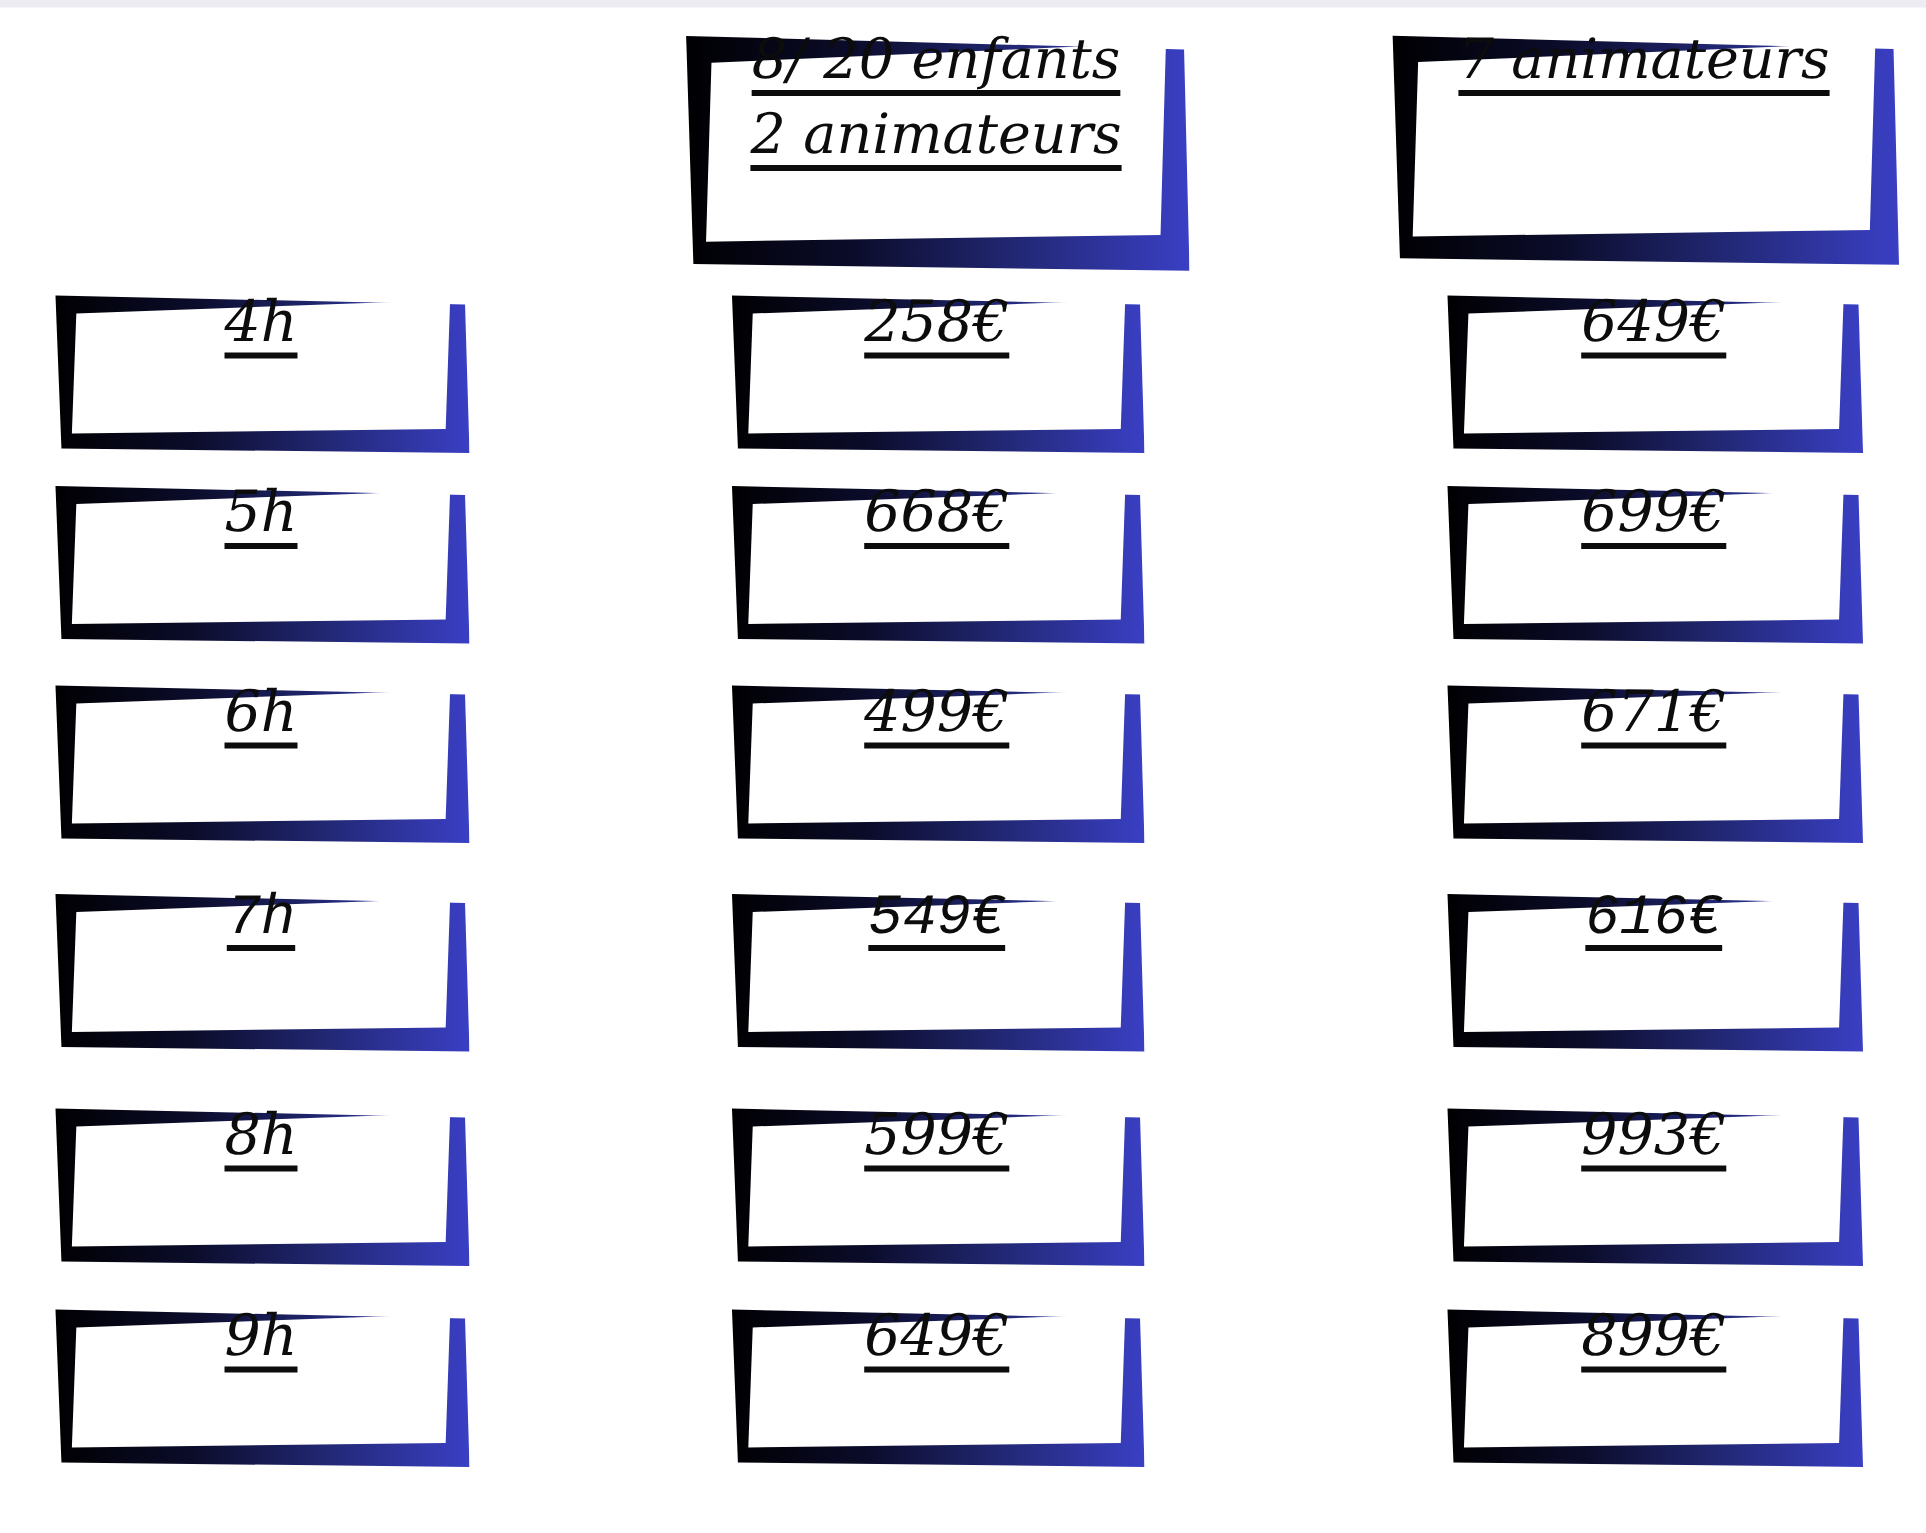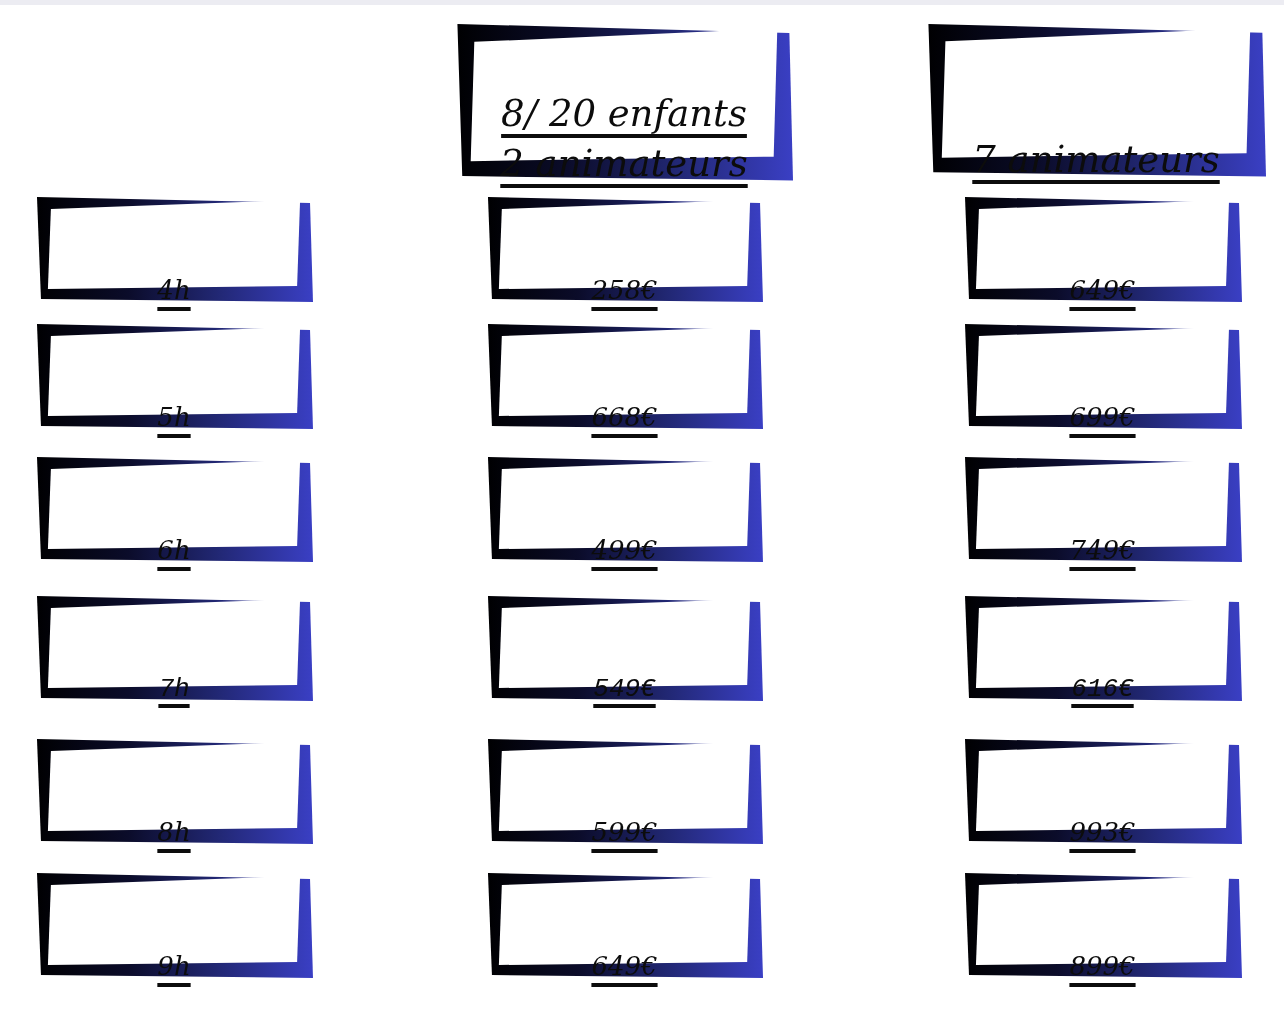--- a/index.html
+++ b/index.html
@@ -10,31 +10,31 @@
     position:relative;
     overflow:hidden;
   }
   .top-strip{
     position:absolute;left:0;top:0;width:1284px;height:5px;
     background:#ececf2;
   }
   .box{
     position:absolute;
     width:278px;height:108px;
-    display:flex;align-items:flex-end;justify-content:center;
+    display:flex;align-items:flex-start;justify-content:center;
   }
   .frame{
     position:absolute;left:0;top:0;width:100%;height:100%;
   }
   .frame .outer{fill:url(#frameGrad);}
   .frame .inner{fill:#ffffff;}
   .label{
     position:relative;
     font-style:italic;
-    font-size:26px;
+    font-size:38px;
     line-height:1;
     color:#0c0c0c;
     text-decoration:underline;
     text-decoration-thickness:4px;
     text-underline-offset:8px;
     white-space:nowrap;
   }
   
   .col1{left:35px;}
   .col2{left:486px;width:277px;}
@@ -192,21 +192,21 @@
       <polygon class="outer" points="2,2 277,8 280,107 6,104"></polygon>
         <polygon class="inner" points="16,14 267,5 264,91 13,94"></polygon>
     </svg>
     <span class="label">699€</span>
   </div>
   <div class="box col3 r3">
     <svg class="frame" viewBox="0 0 280 108" preserveAspectRatio="none" aria-hidden="true">
       <polygon class="outer" points="2,2 277,8 280,107 6,104"></polygon>
         <polygon class="inner" points="16,14 267,5 264,91 13,94"></polygon>
     </svg>
-    <span class="label">749€</span>
+    <span class="label">671€</span>
   </div>
   <div class="box col3 r4">
     <svg class="frame" viewBox="0 0 280 108" preserveAspectRatio="none" aria-hidden="true">
       <polygon class="outer" points="2,2 277,8 280,107 6,104"></polygon>
         <polygon class="inner" points="16,14 267,5 264,91 13,94"></polygon>
     </svg>
     <span class="label">616€</span>
   </div>
   <div class="box col3 r5">
     <svg class="frame" viewBox="0 0 280 108" preserveAspectRatio="none" aria-hidden="true">

